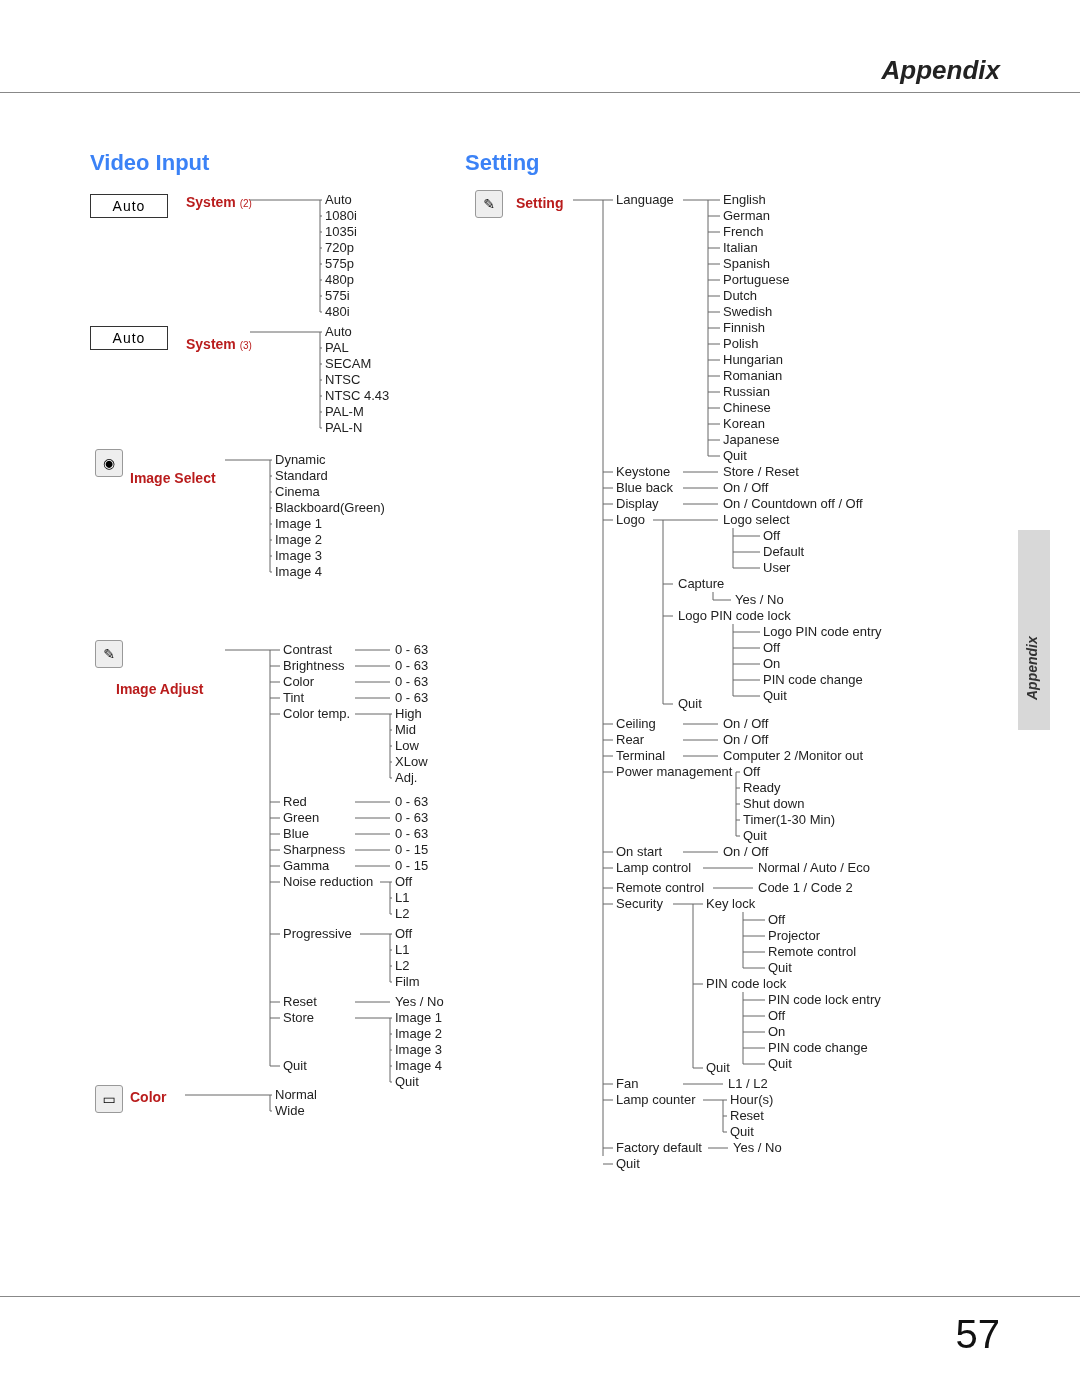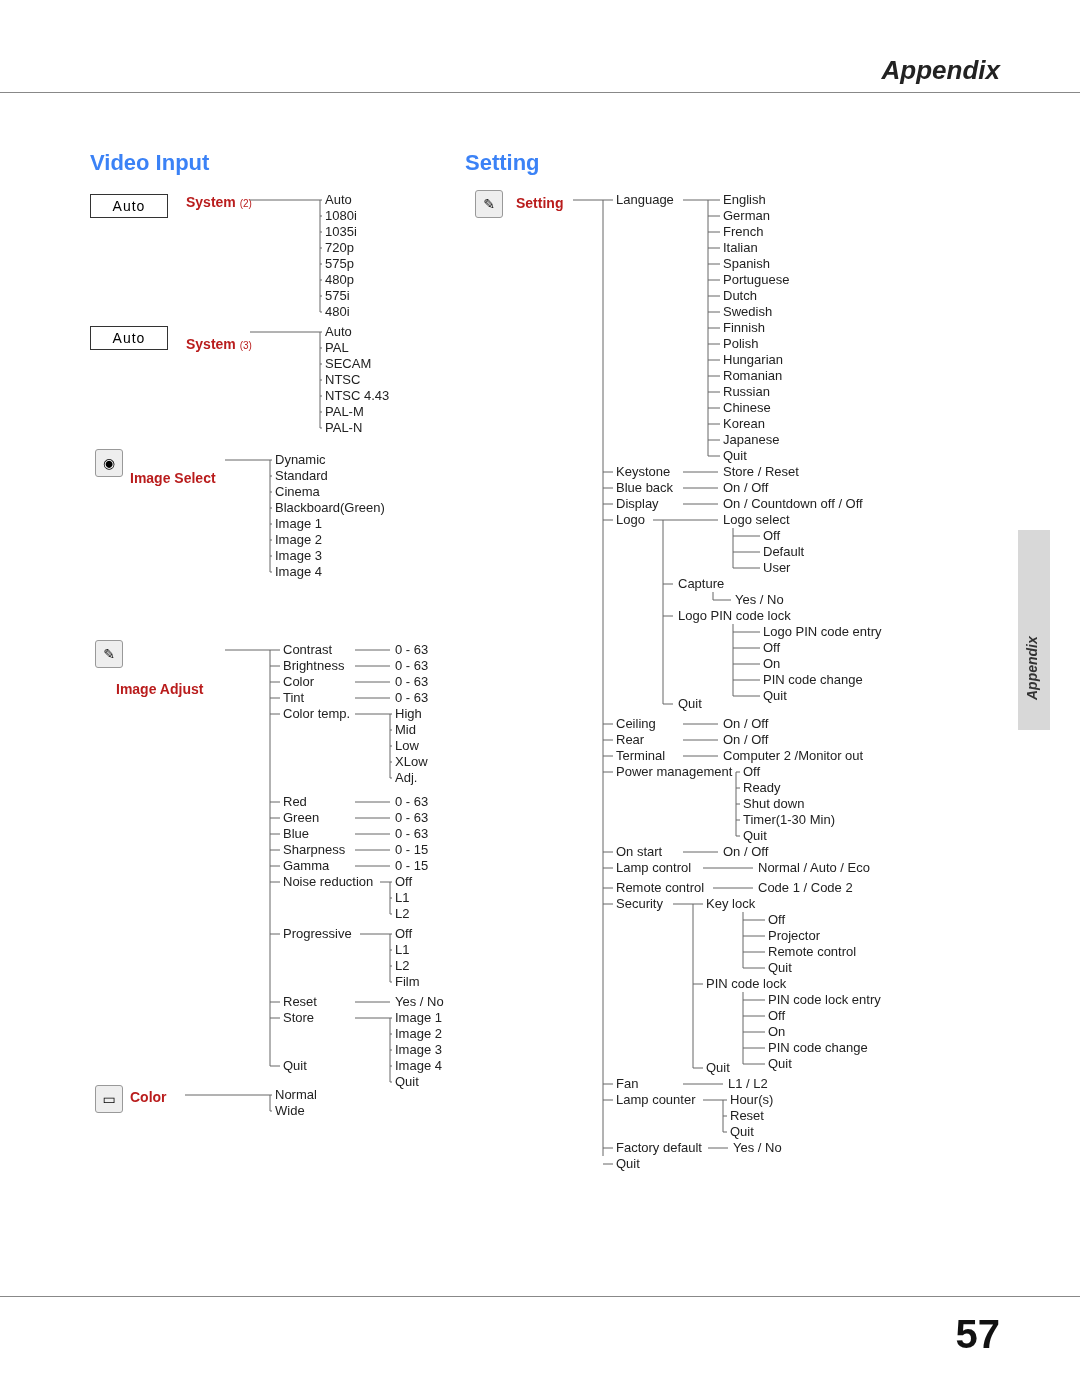--- a/index.html
+++ b/index.html
@@ -1,21 +1,21 @@
 <!DOCTYPE html>
 <html><head>
 <meta charset="utf-8">
 <style>
   * { margin: 0; padding: 0; box-sizing: border-box; }
   html, body { width: 1080px; height: 1397px; background: #fff; font-family: Arial, Helvetica, sans-serif; position: relative; overflow: hidden; }
   .page-header { position: absolute; top: 55px; right: 80px; font-size: 26px; font-style: italic; font-weight: bold; color: #222; }
   .hr-top { position: absolute; top: 92px; left: 0; right: 0; height: 1px; background: #888; }
   .side-tab { position: absolute; right: 30px; top: 530px; width: 32px; height: 200px; background: #d8d8d8; }
   .side-tab span { position: absolute; left: 6px; top: 170px; transform: rotate(-90deg); transform-origin: left top; font-size: 14px; font-style: italic; font-weight: bold; color: #333; white-space: nowrap; }
-  .page-number { position: absolute; bottom: 40px; right: 80px; font-size: 40px; font-weight: bold; color: #111; }
+  .page-number { position: absolute; bottom: 40px; right: 80px; font-size: 40px; font-weight: normal; color: #111; }
   .hr-bottom { position: absolute; bottom: 100px; left: 0; right: 0; height: 1px; background: #888; }
 
   .sec-title { font-size: 22px; font-weight: bold; color: #3b82f6; }
   .sec-video .sec-title { position: absolute; left: 90px; top: 150px; }
   .sec-setting .sec-title { position: absolute; left: 465px; top: 150px; }
 
   .auto-box { position: absolute; left: 90px; width: 78px; height: 24px; border: 1px solid #333; text-align: center; font-size: 14px; line-height: 22px; letter-spacing: 1px; }
   .auto-box.b2 { top: 194px; }
   .auto-box.b3 { top: 326px; }
 

